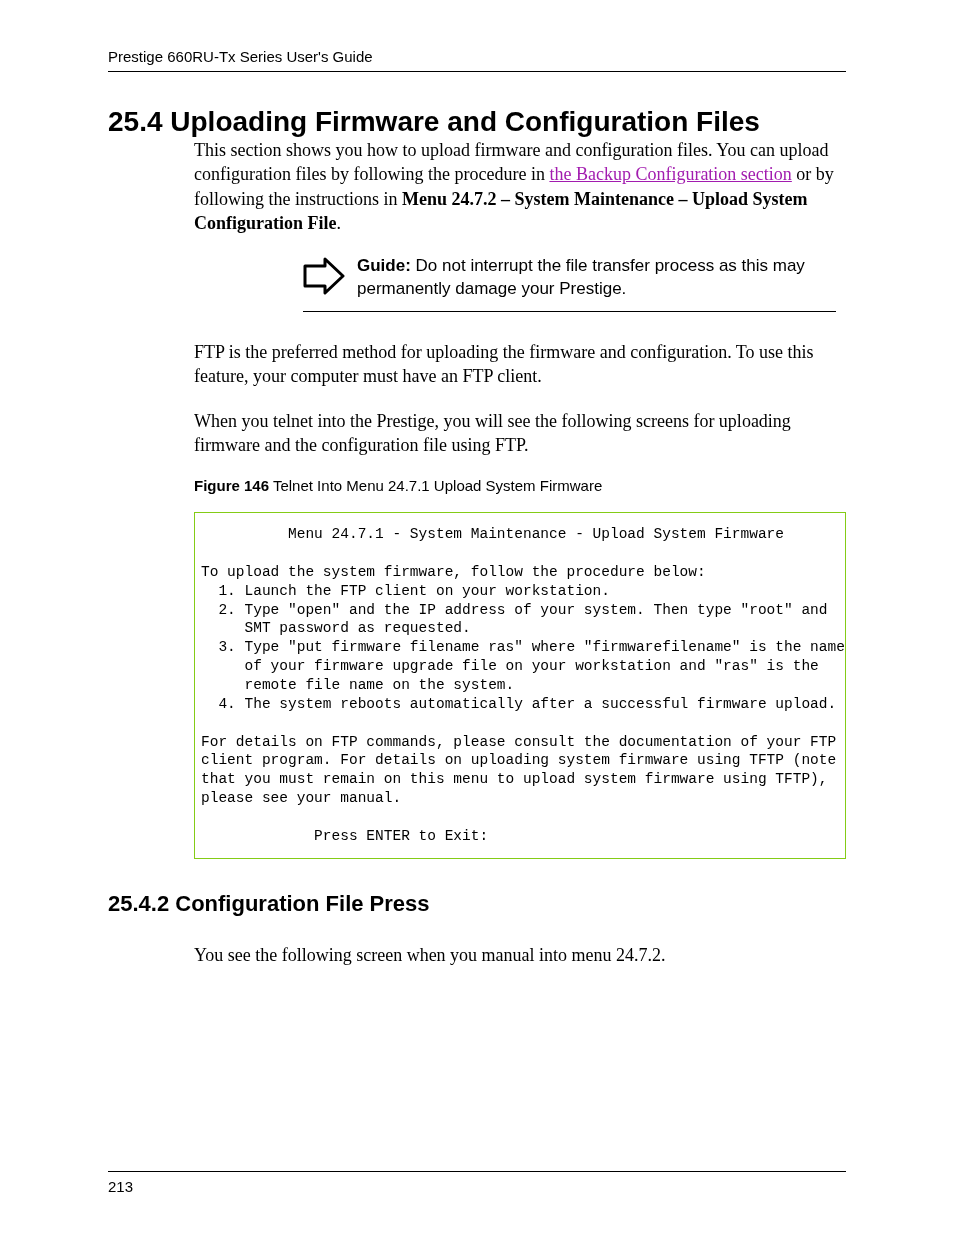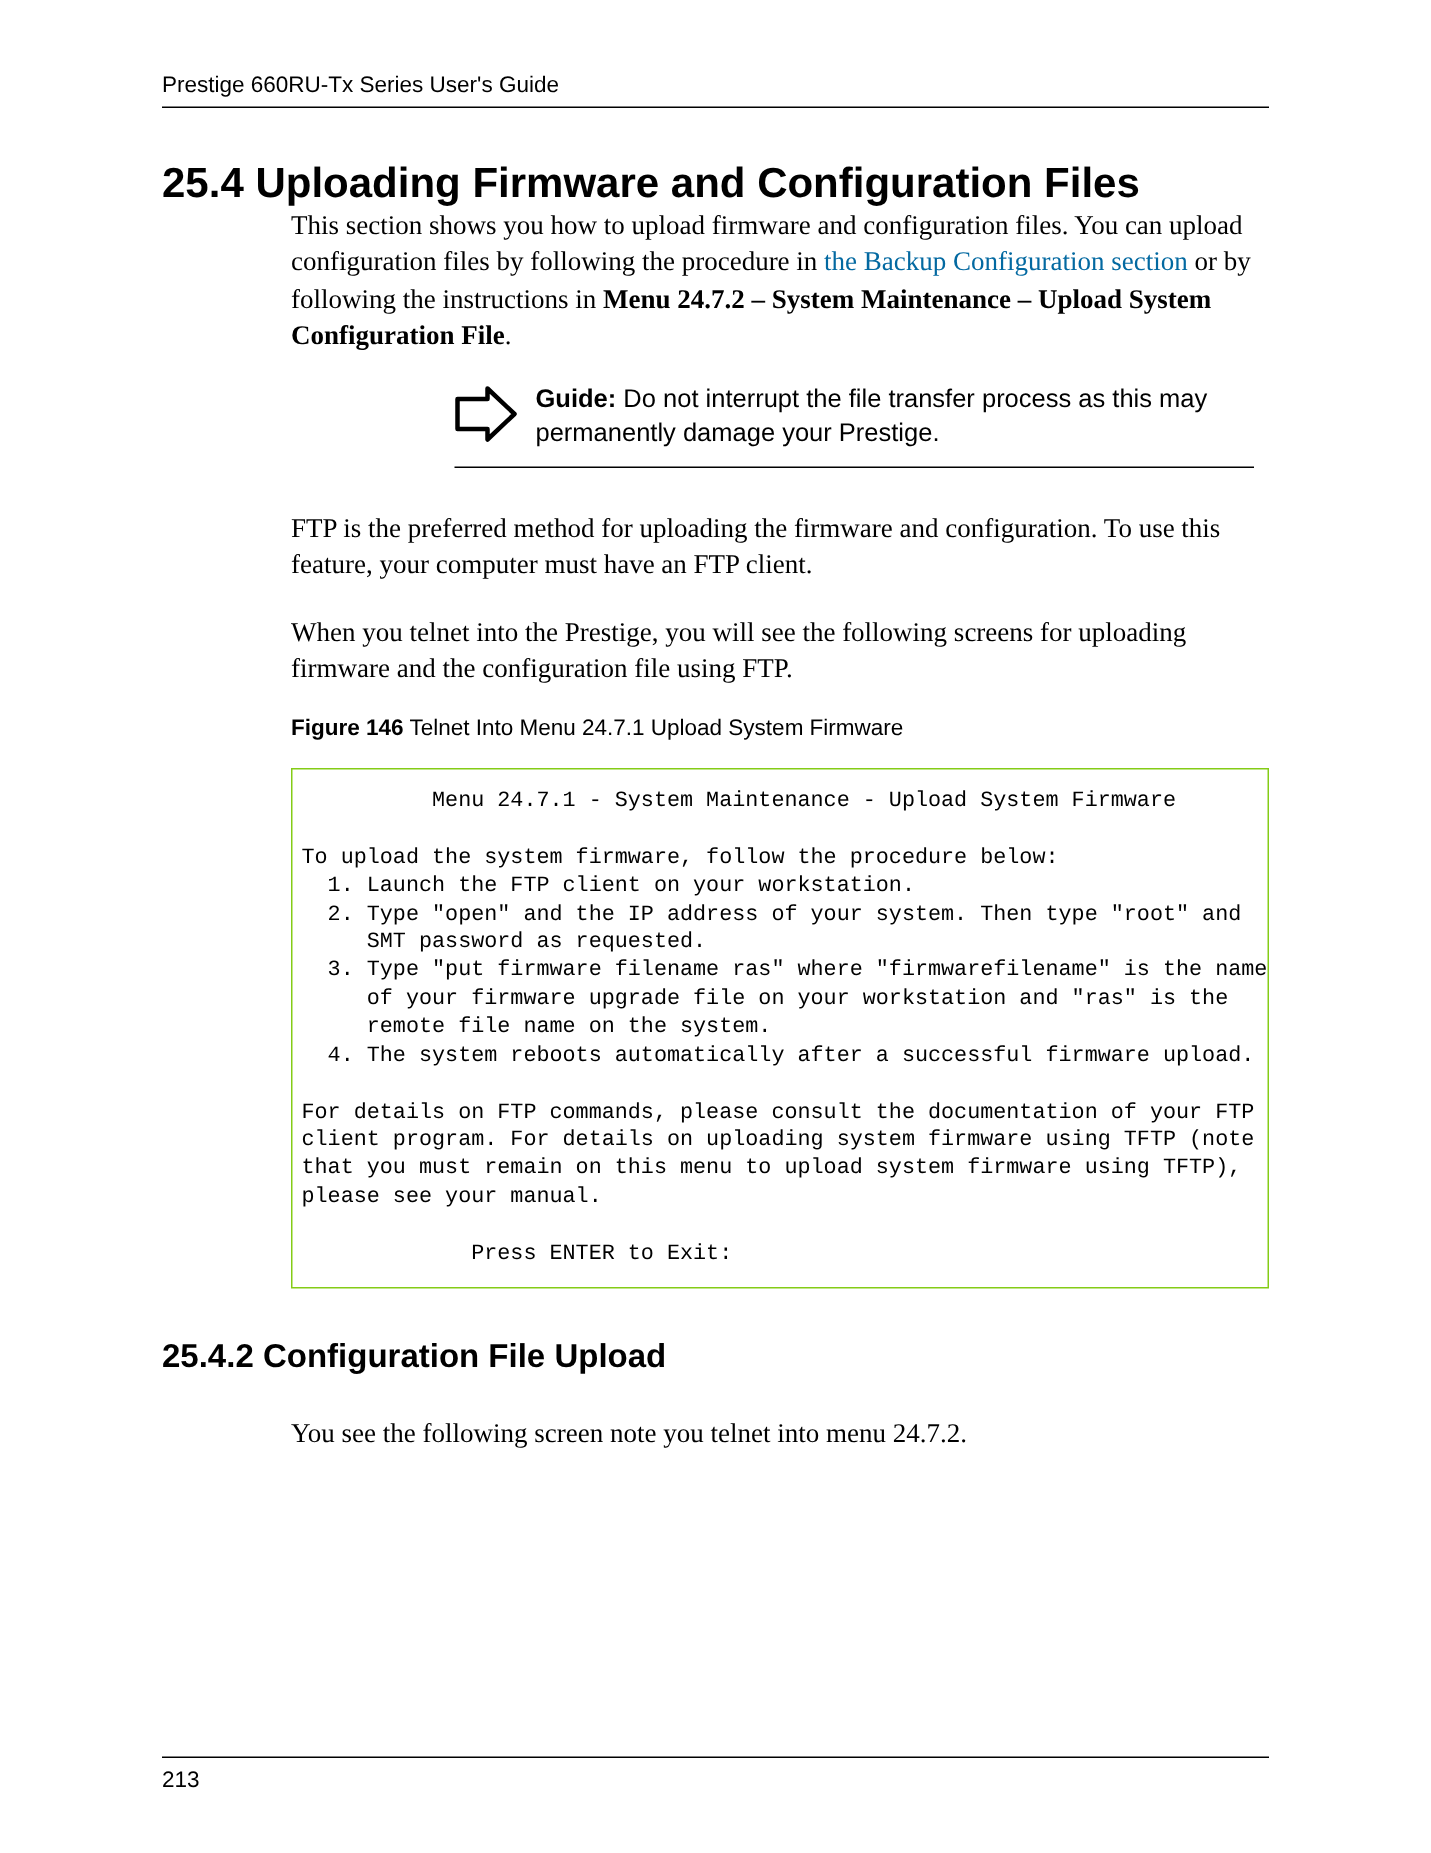--- a/index.html
+++ b/index.html
@@ -35,21 +35,22 @@
     .body-indent {
       margin-left: 86px;
       margin-right: 0;
     }
     .para {
       font-size: 18px;
       line-height: 1.35;
       margin-bottom: 20px;
     }
     .link {
-      color: #0369a1;
+      color: #a21caf;
+      text-decoration: underline;
     }
     .bold {
       font-weight: bold;
     }
     .note-block {
       display: flex;
       align-items: flex-start;
       margin-left: 195px;
       margin-right: 10px;
       margin-top: 8px;
@@ -151,22 +152,22 @@
      remote file name on the system.
   4. The system reboots automatically after a successful firmware upload.
 
 For details on FTP commands, please consult the documentation of your FTP
 client program. For details on uploading system firmware using TFTP (note
 that you must remain on this menu to upload system firmware using TFTP),
 please see your manual.
 
              Press ENTER to Exit:</div>
 
-  <div class="h2">25.4.2  Configuration File Upload</div>
+  <div class="h2">25.4.2  Configuration File Press</div>
 
   <div class="body-indent">
-    <div class="para">You see the following screen note you telnet into menu 24.7.2.</div>
+    <div class="para">You see the following screen when you manual into menu 24.7.2.</div>
   </div>
 </div>
 
 <div class="footer">
   <span>213</span>
 </div>
 
 </body></html>

